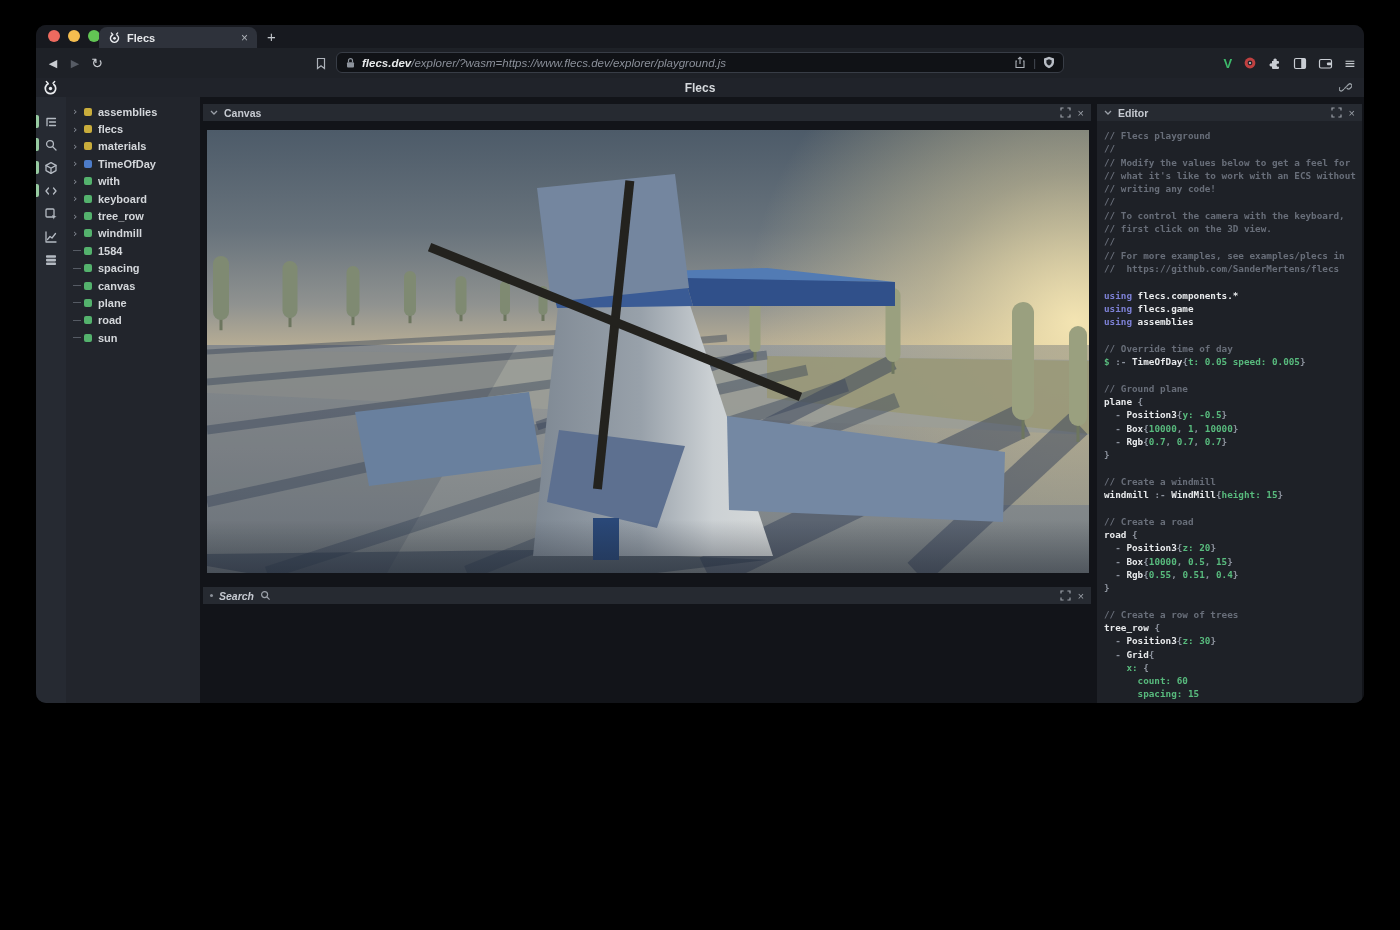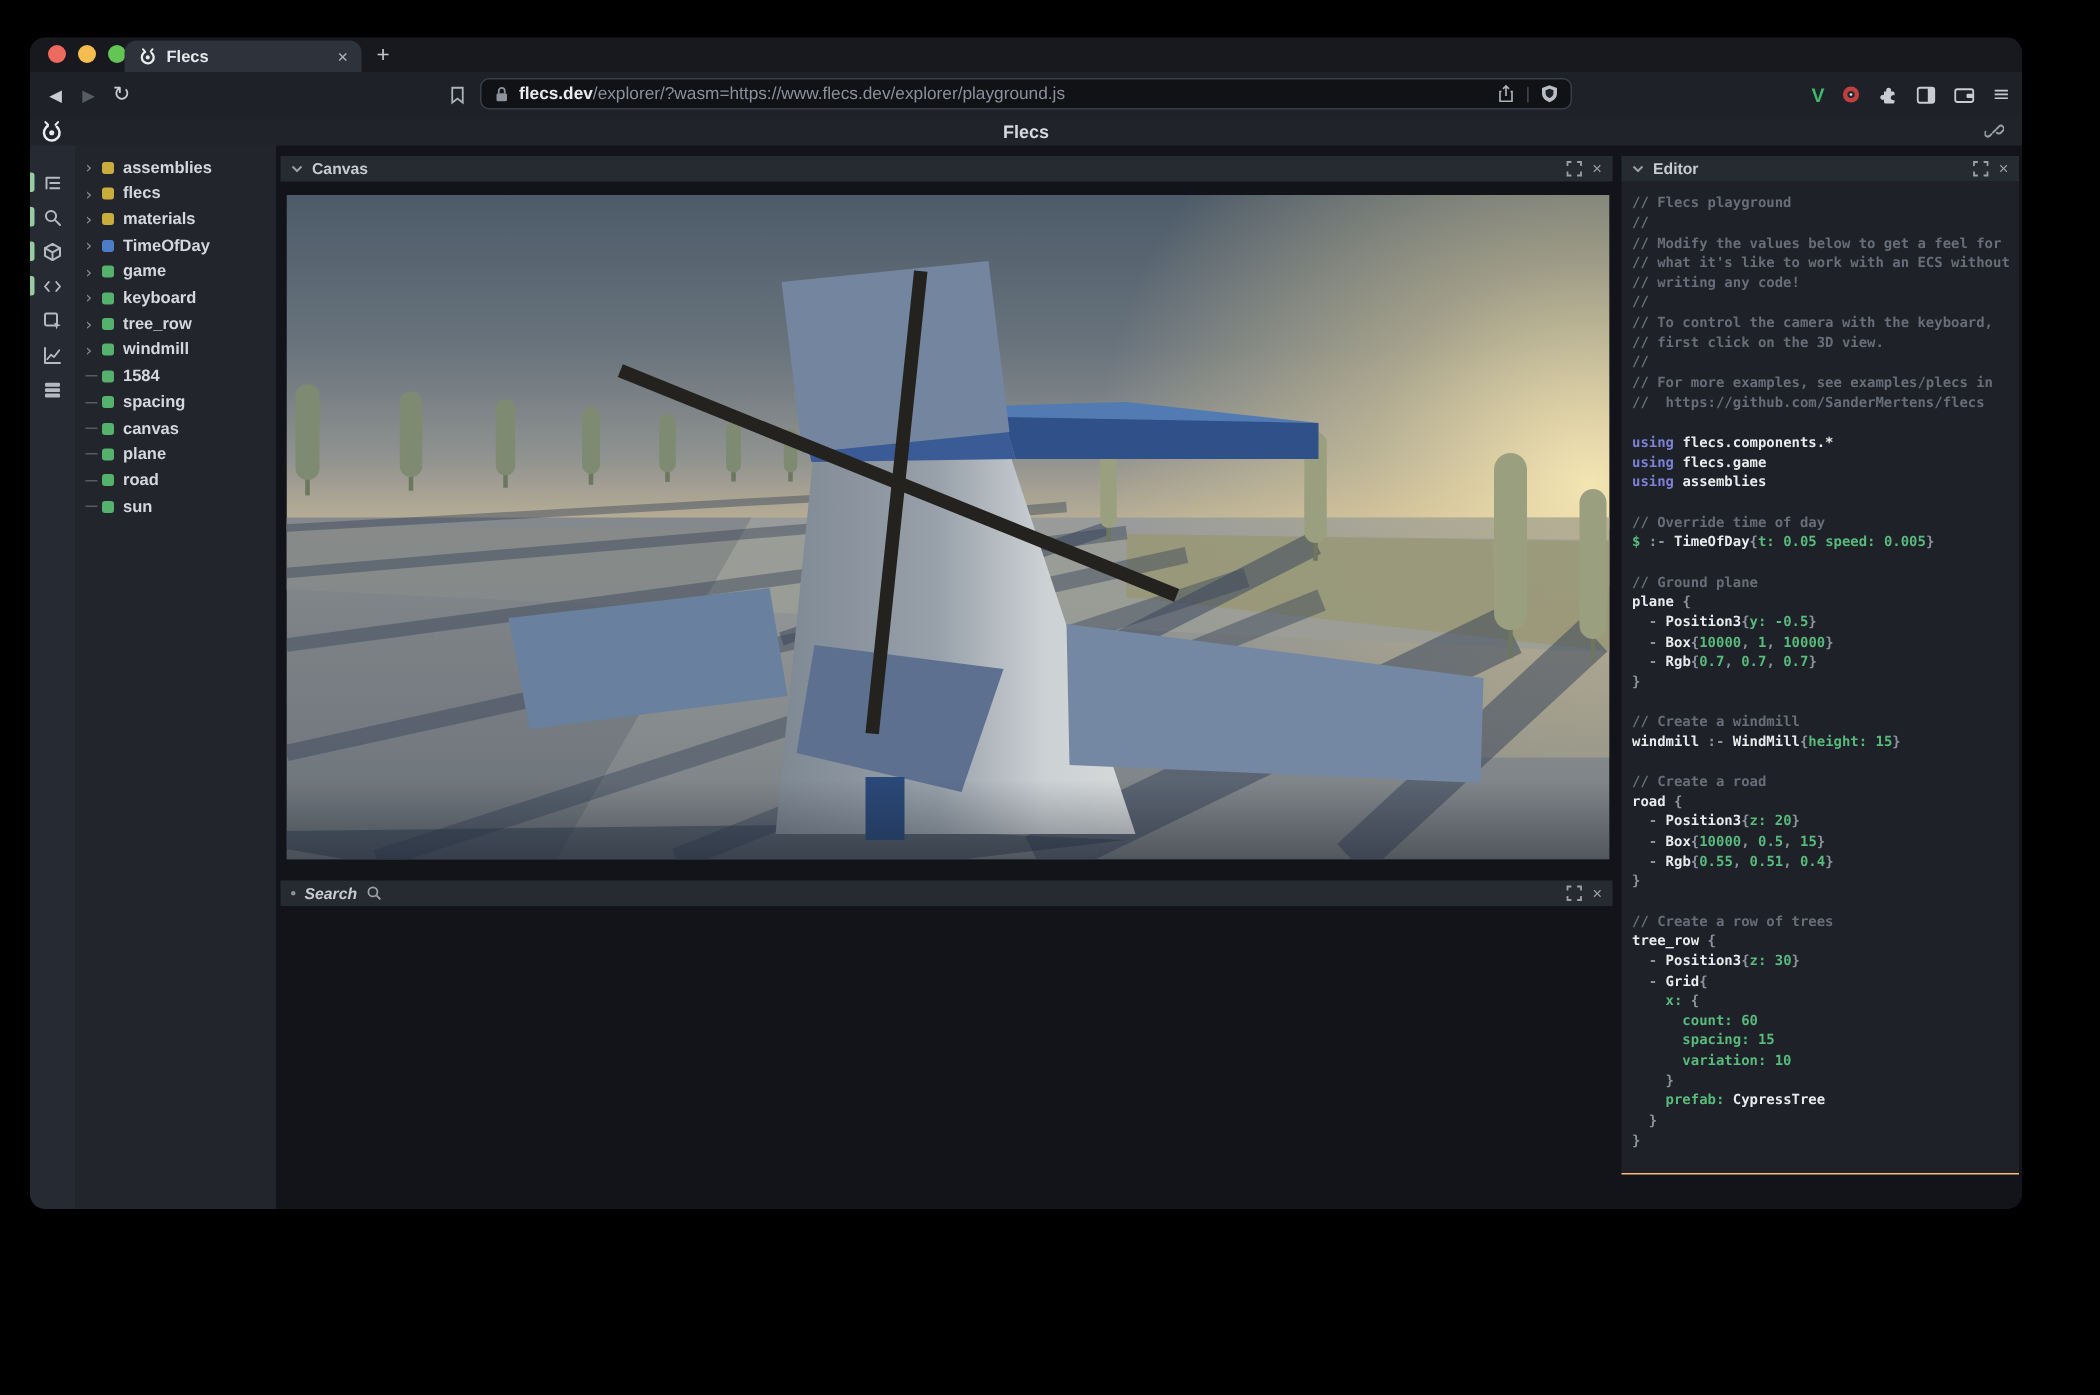--- a/index.html
+++ b/index.html
@@ -1,35 +1,35 @@
 <!DOCTYPE html>
 <html><head>
 <meta charset="utf-8">
 <style>
   html,body{margin:0;padding:0;}
   body{width:1400px;height:930px;background:#000;position:relative;overflow:hidden;
        font-family:"Liberation Sans",sans-serif;-webkit-font-smoothing:antialiased;}
-  .window{position:absolute;left:20px;top:25px;width:1328px;height:781px;background:#15171c;
+  .window{position:absolute;left:36px;top:25px;width:1328px;height:678px;background:#15171c;
           border-radius:10px;overflow:hidden;box-shadow:0 25px 70px rgba(0,0,0,.8);}
   
   .titlebar{position:absolute;top:0;left:0;right:0;height:23px;background:#17191f;}
   .lights{position:absolute;left:12px;top:5px;display:flex;gap:8px;}
   .light{width:12px;height:12px;border-radius:50%;}
   .tab{position:absolute;left:63px;top:2px;width:158px;height:21px;background:#2e323b;
        border-radius:8px 8px 0 0;display:flex;align-items:center;gap:6px;padding:0 9px;box-sizing:border-box;}
   .tab-title{font-size:11px;color:#e6e8eb;font-weight:bold;flex:1;}
   .tab-close{color:#aeb2b8;font-size:12px;line-height:1;cursor:default;}
   .newtab{position:absolute;left:231px;top:2px;color:#c2c6cb;font-size:15px;line-height:20px;}
   .navbar{position:absolute;top:23px;left:0;right:0;height:30px;background:#1e2127;}
   .nav-glyph{position:absolute;top:0;height:30px;display:flex;align-items:center;justify-content:center;
              width:18px;font-family:"DejaVu Sans",sans-serif;font-size:11px;color:#c9ccd1;}
   .url-field{position:absolute;left:300px;top:4px;width:728px;height:21px;background:#101216;
              border:1px solid #383d46;border-radius:6px;display:flex;align-items:center;gap:6px;
              padding:0 8px;box-sizing:border-box;}
-  .url-text{font-size:11.5px;color:#8b909a;white-space:nowrap;overflow:hidden;}
+  .url-text{font-size:11.5px;color:#8b909a;white-space:nowrap;overflow:hidden;font-style:italic;}
   .url-text b{color:#e8eaec;}
   .url-right{margin-left:auto;display:flex;align-items:center;gap:7px;}
   .nav-right{position:absolute;right:8px;top:0;height:30px;display:flex;align-items:center;gap:11px;}
   .v-icon{color:#3dba6b;font-weight:bold;font-size:13px;}
   .menu-glyph{font-family:"DejaVu Sans",sans-serif;color:#c5c9ce;font-size:14px;}
   .sep{color:#4a4f58;font-size:11px;}
   
   .pageheader{position:absolute;top:53px;left:0;right:0;height:19px;background:#20232a;border-bottom:1px solid #272b33;}
   .page-title{position:absolute;left:0;right:0;text-align:center;top:3px;font-size:12px;font-weight:bold;color:#d6d9dd;}
   .logo{position:absolute;left:6px;top:1px;}
@@ -237,21 +237,21 @@
         <span class="tlabel">materials</span>
       </div>
       <div class="tree-row">
         <span class="tw">›</span>
         <span class="swatch" style="background: rgb(77, 124, 201);"></span>
         <span class="tlabel">TimeOfDay</span>
       </div>
       <div class="tree-row">
         <span class="tw">›</span>
         <span class="swatch" style="background: rgb(84, 178, 109);"></span>
-        <span class="tlabel">game</span>
+        <span class="tlabel">with</span>
       </div>
       <div class="tree-row">
         <span class="tw">›</span>
         <span class="swatch" style="background: rgb(84, 178, 109);"></span>
         <span class="tlabel">keyboard</span>
       </div>
       <div class="tree-row">
         <span class="tw">›</span>
         <span class="swatch" style="background: rgb(84, 178, 109);"></span>
         <span class="tlabel">tree_row</span>

